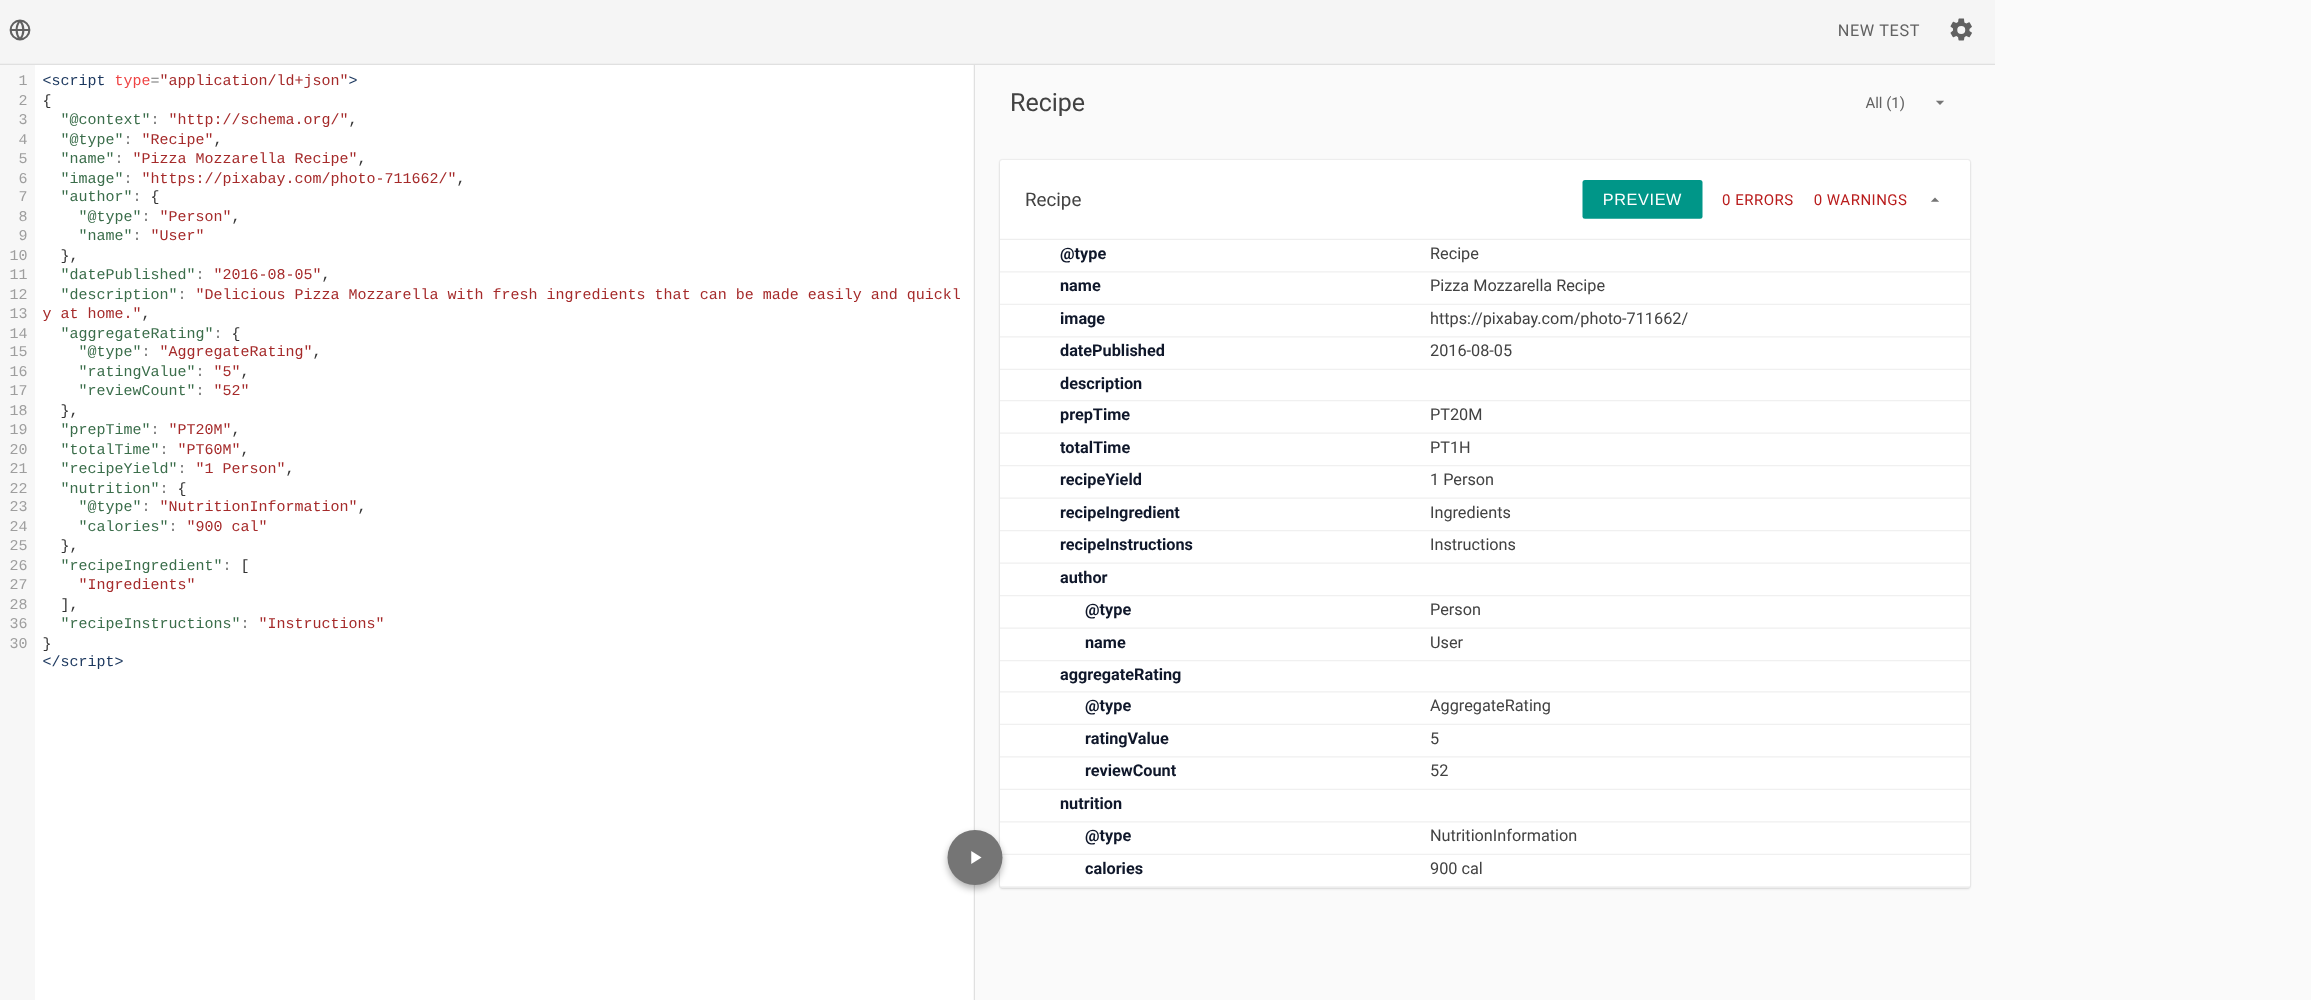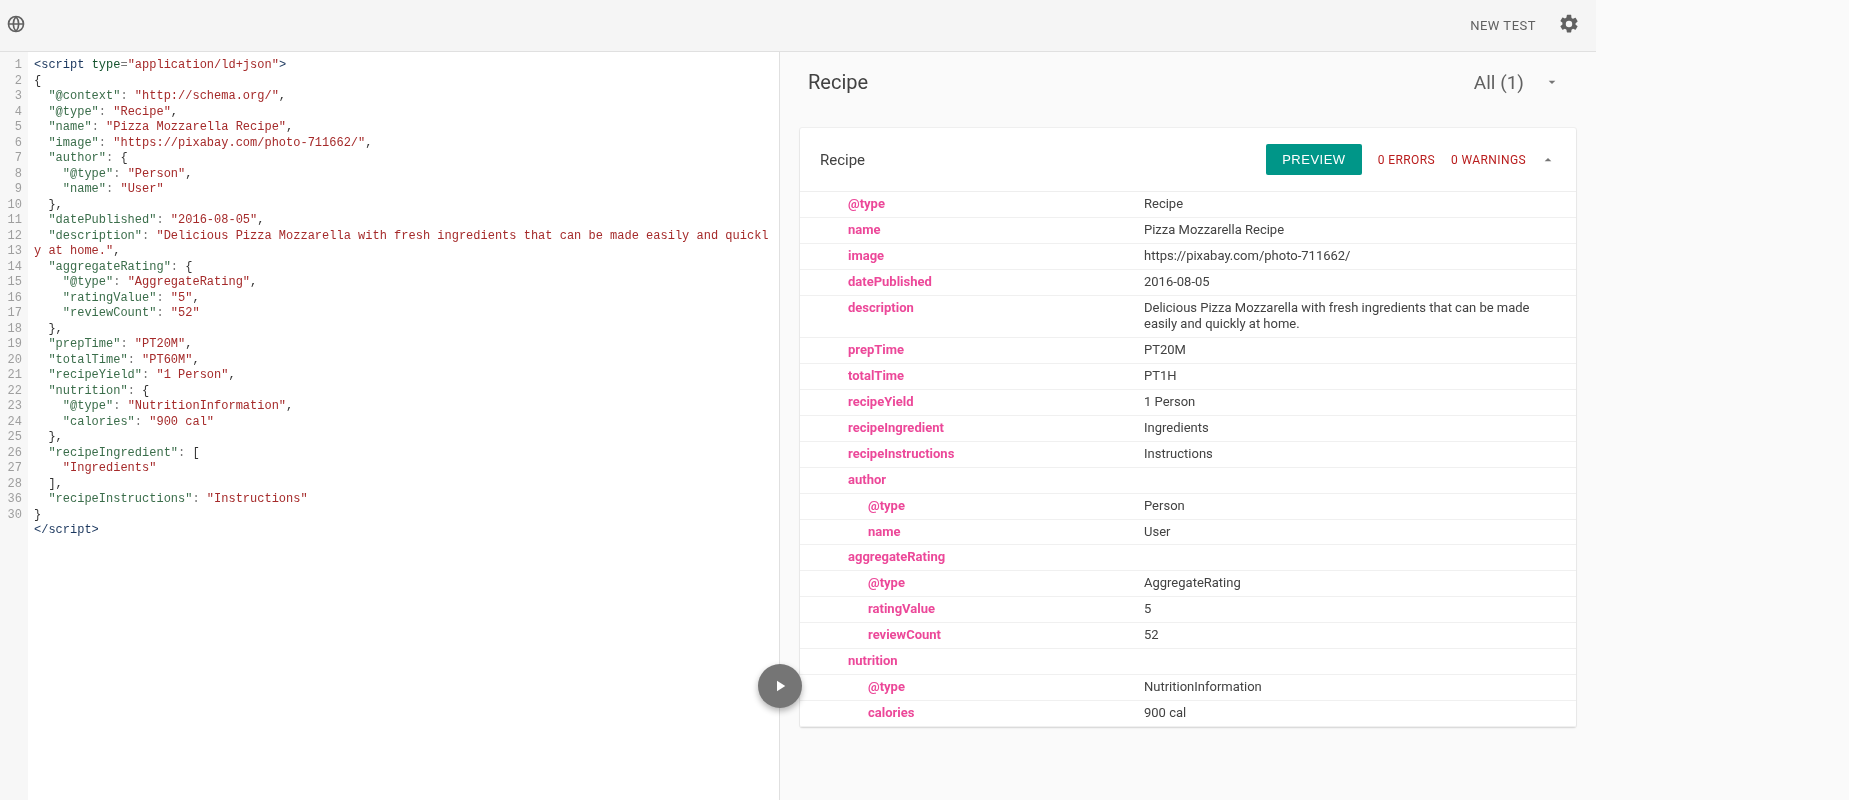--- a/index.html
+++ b/index.html
@@ -46,35 +46,35 @@
   flex: 1;
   padding: 6px 10px 0 6px;
   font-family: "Courier New", monospace;
   font-size: 12px;
   line-height: 15.5px;
   white-space: pre-wrap;
   word-break: break-all;
   color: #333;
 }
 .k-tag { color: #1a365d; }          
-.k-attr { color: #14532d; }         
+.k-attr { color: #ef4444; }         
 .k-key { color: #3a6d4a; }          
 .k-str { color: #a52a2a; }          
 .k-op { color: #777; }              
 .right-pane { flex: 1; background: #fafafa; position: relative; }
 .rp-header {
   height: 60px;
   display: flex;
   align-items: center;
   padding: 0 28px;
   border-bottom: 0px solid #eee;
 }
 .rp-title { font-size: 20px; color: #424242; font-weight: 400; }
 .all-select {
-  color: #616161; font-size: 19px; display: flex; align-items: center; gap: 6px;
+  color: #616161; font-size: 12px; display: flex; align-items: center; gap: 6px;
   padding: 6px 8px; cursor: pointer;
 }
 .card {
   margin: 16px 20px 0 20px;
   background: #fff;
   box-shadow: 0 1px 2px rgba(0,0,0,0.12), 0 0 0 1px rgba(0,0,0,0.04);
   border-radius: 2px;
 }
 .card-header {
   display: flex; align-items: center;
@@ -96,21 +96,21 @@
   display: flex; align-items: flex-start;
   border-bottom: 1px solid #f0f0f0;
   font-size: 13px;
   line-height: 1.3;
   min-height: 21px;
 }
 .prop-key {
   width: 344px;
   padding: 4px 8px;
   font-weight: 700;
-  color: #ec4899;
+  color: #0f172a;
 }
 .prop-val {
   flex: 1;
   padding: 4px 12px 4px 0;
   color: #424242;
 }
 .ind0 .prop-key { padding-left: 48px; }
 .ind1 .prop-key { padding-left: 68px; }
 .play-fab {
   position: absolute;
@@ -219,21 +219,20 @@
             <div class="prop-row ind0">
               <div class="prop-key">image</div>
               <div class="prop-val">https://pixabay.com/photo-711662/</div>
             </div>
             <div class="prop-row ind0">
               <div class="prop-key">datePublished</div>
               <div class="prop-val">2016-08-05</div>
             </div>
             <div class="prop-row ind0">
               <div class="prop-key">description</div>
-              <div class="prop-val">Delicious Pizza Mozzarella with fresh ingredients that can be made easily and quickly at home.</div>
             </div>
             <div class="prop-row ind0">
               <div class="prop-key">prepTime</div>
               <div class="prop-val">PT20M</div>
             </div>
             <div class="prop-row ind0">
               <div class="prop-key">totalTime</div>
               <div class="prop-val">PT1H</div>
             </div>
             <div class="prop-row ind0">

